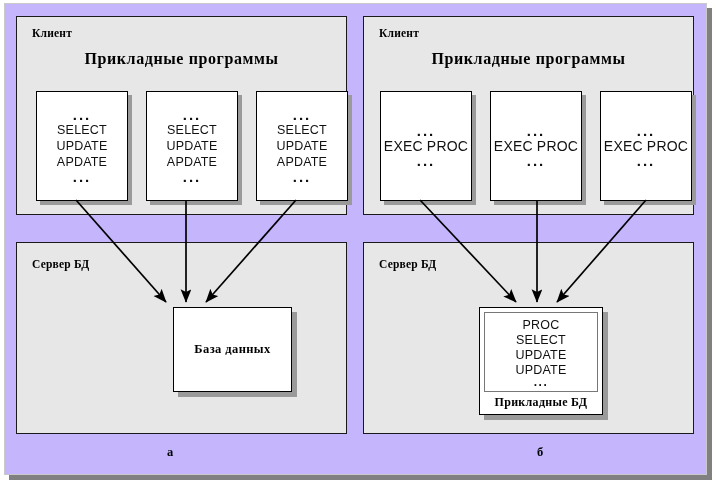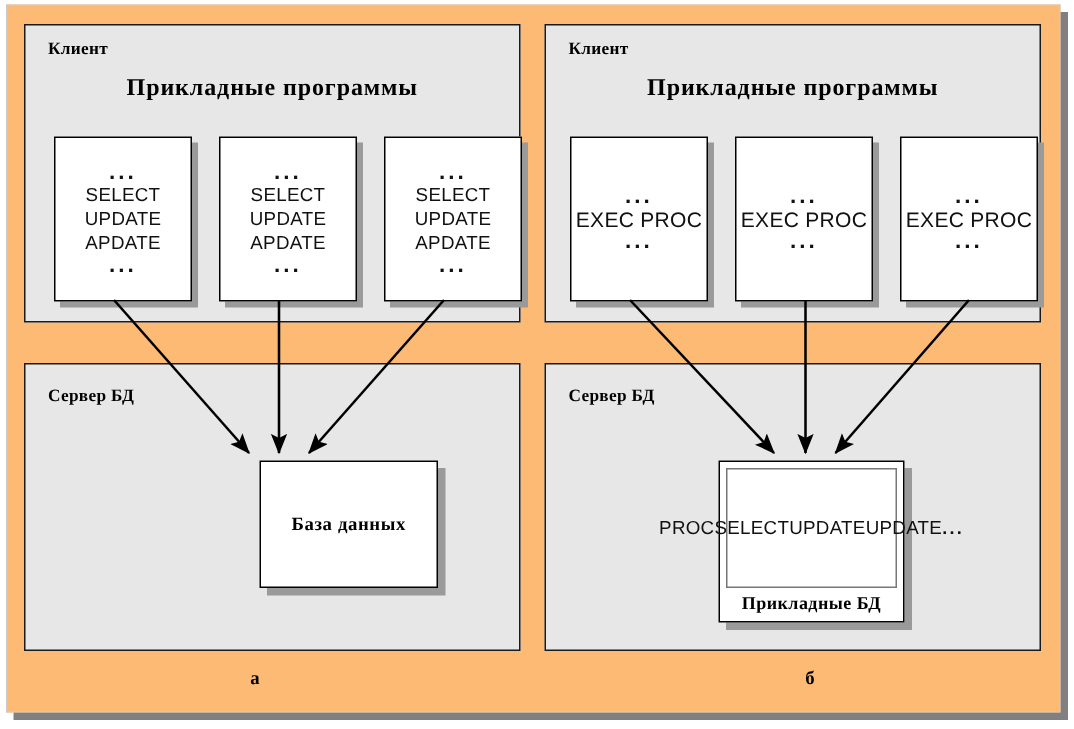--- a/index.html
+++ b/index.html
@@ -15,21 +15,21 @@
     font-family: "Liberation Serif", serif;
     overflow: hidden;
   }
   
   #canvas {
     position: absolute;
     left: 4px;
     top: 3px;
     width: 703px;
     height: 472px;
-    background: #fdba74;
+    background: #c4b5fd;
     border: 1px solid #c9c9c9;
     box-shadow: 5px 5px 0 0 #808080;
     box-sizing: border-box;
   }
 
   .panel {
     position: absolute;
     background: #e7e7e7;
     border: 1.5px solid #1a1a1a;
     box-sizing: border-box;
@@ -114,21 +114,21 @@
     border: 1px solid #000000;
     box-sizing: border-box;
     box-shadow: 5px 5px 0 0 #9a9a9a;
     padding: 4px 4px 2px 4px;
   }
   .proc-inner {
     border: 1px solid #777777;
     box-sizing: border-box;
     height: 80px;
     display: flex;
-    flex-direction: row;
+    flex-direction: column;
     align-items: center;
     justify-content: center;
     background: #fff;
   }
   .proc-line {
     font-family: "Liberation Sans", sans-serif;
     font-size: 12.5px;
     color: #111;
     line-height: 15px;
     letter-spacing: 0.2px;

